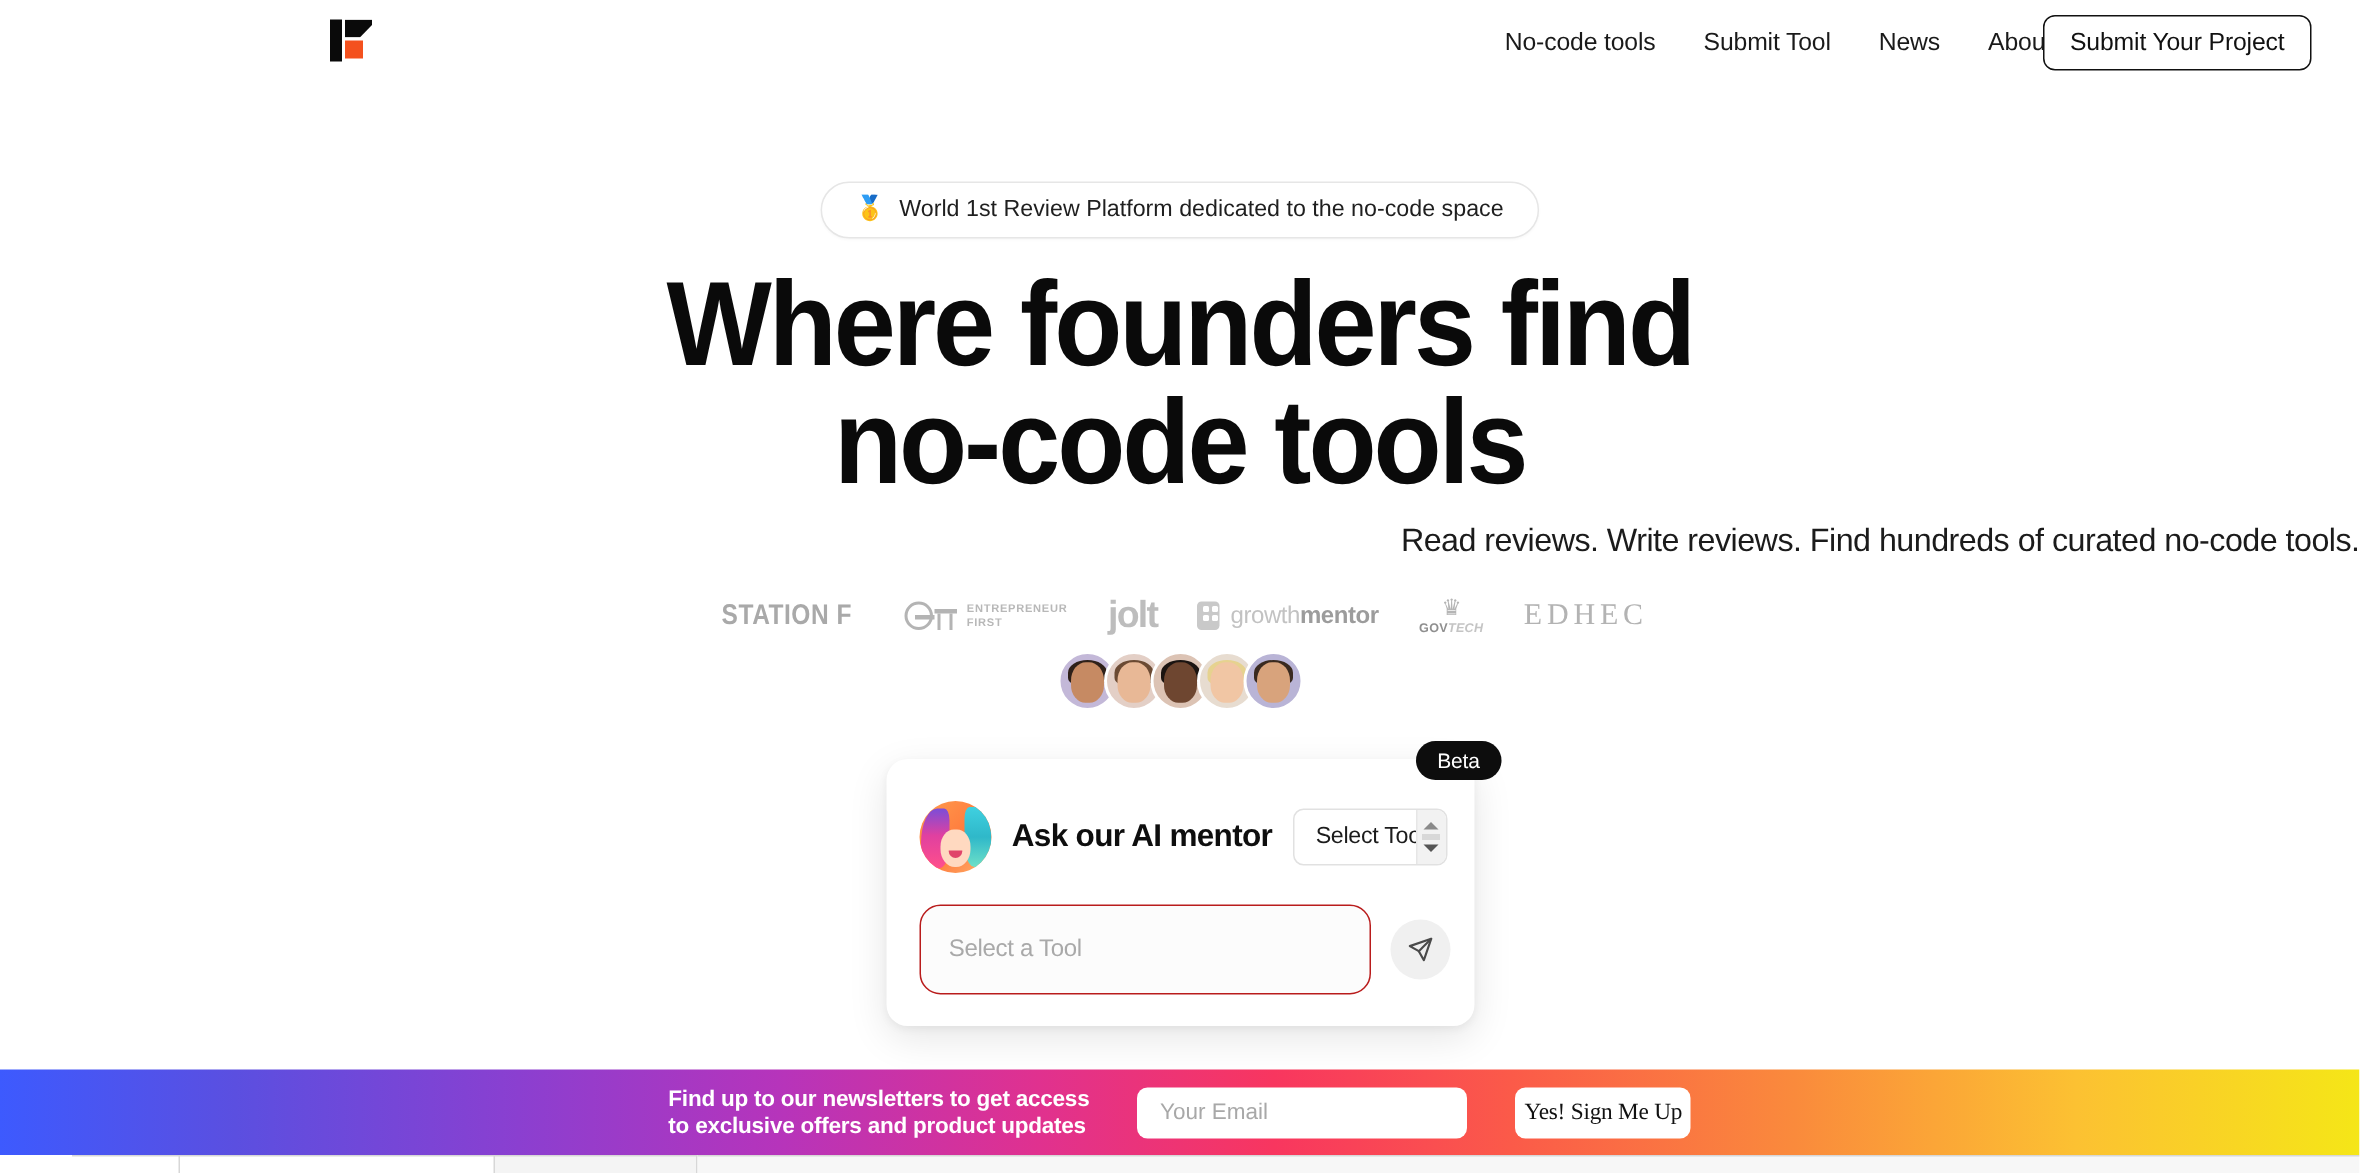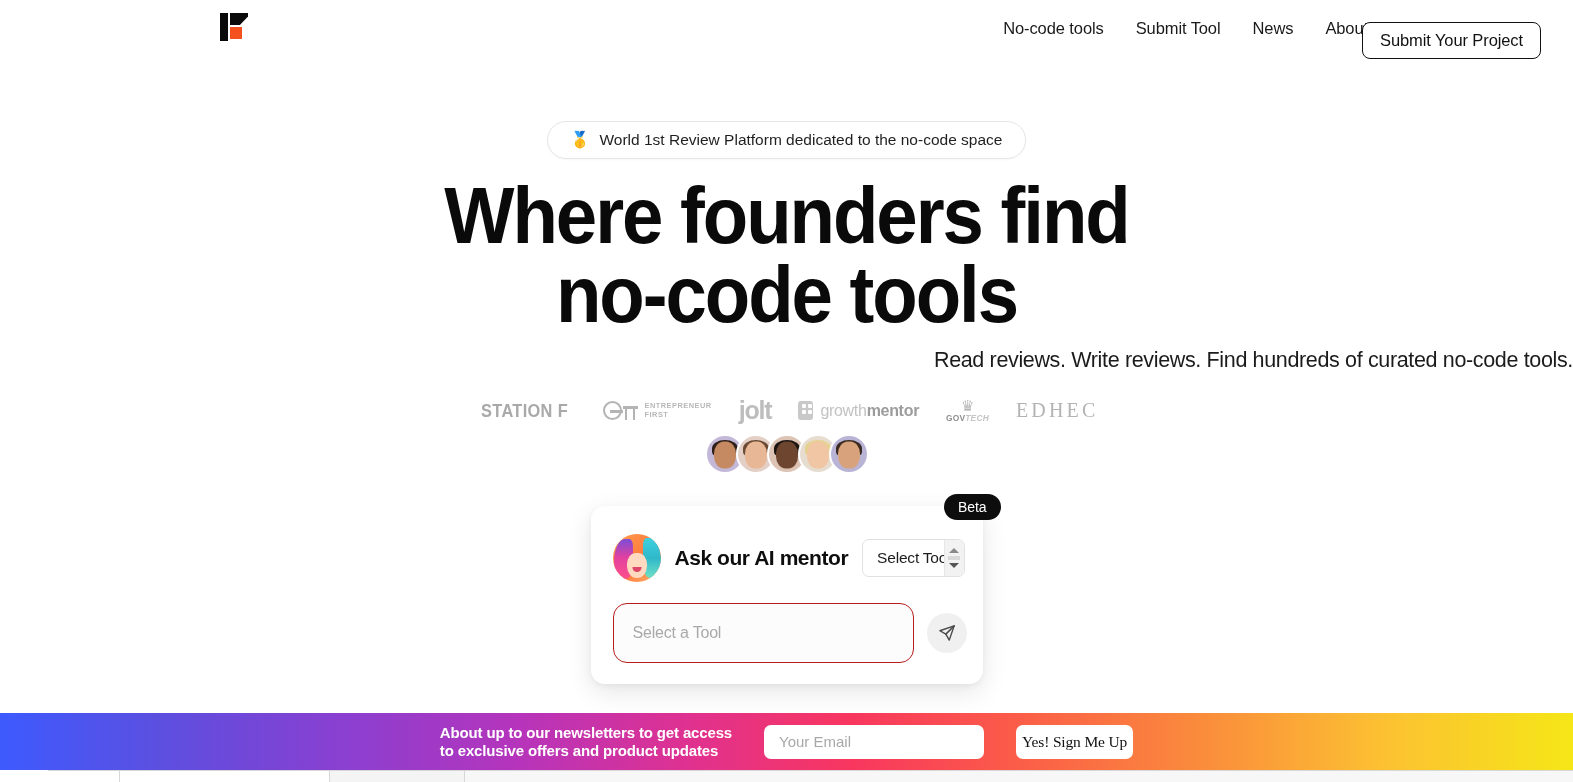--- a/index.html
+++ b/index.html
@@ -44,21 +44,20 @@
     letter-spacing: -0.1px; white-space: nowrap; font-weight: 400;
   }
   .cta-btn {
     position: absolute; right: 205px; top: 10px;
     transform: translateX(173px);
     border: 1.5px solid #111; border-radius: 8px;
     background: #fff; color: #111;
     font-size: 16.5px; font-family: "Liberation Sans", sans-serif;
     padding: 8px 17px; cursor: pointer; white-space: nowrap;
     letter-spacing: -0.1px;
-    margin-top: 12px;
   }
 
   
   .hero { position: absolute; top: 0; left: 0; width: 1573px; }
   .badge {
     position: absolute; top: 121px; left: 50%; transform: translateX(-50%);
     border: 1px solid #e6e6e6; border-radius: 999px;
     background: #fff; padding: 9px 23px;
     font-size: 15.5px; color: #1f1f1f; white-space: nowrap;
     display: flex; align-items: center; gap: 9px;
@@ -421,21 +420,21 @@
             <path d="M21.5 2.5 10.5 13.5"></path>
             <path d="M21.5 2.5 15 21.5l-4.5-8-8-4.5 19-6.5z"></path>
           </svg>
         </button>
       </div>
     </div>
   </section>
 
   <div class="newsbar">
     <div class="news-text">
-      <span>About up to our newsletters to get access</span><br>
+      <span>Find up to our newsletters to get access</span><br>
       <span>to exclusive offers and product updates</span>
     </div>
     <input class="news-email" type="email" placeholder="Your Email" style="">
     <button class="news-btn">Yes! Sign Me Up</button>
   </div>
 
   <div class="chrome">
     <div class="seg s1"></div>
     <div class="seg s2"></div>
     <div class="seg s3"></div>

